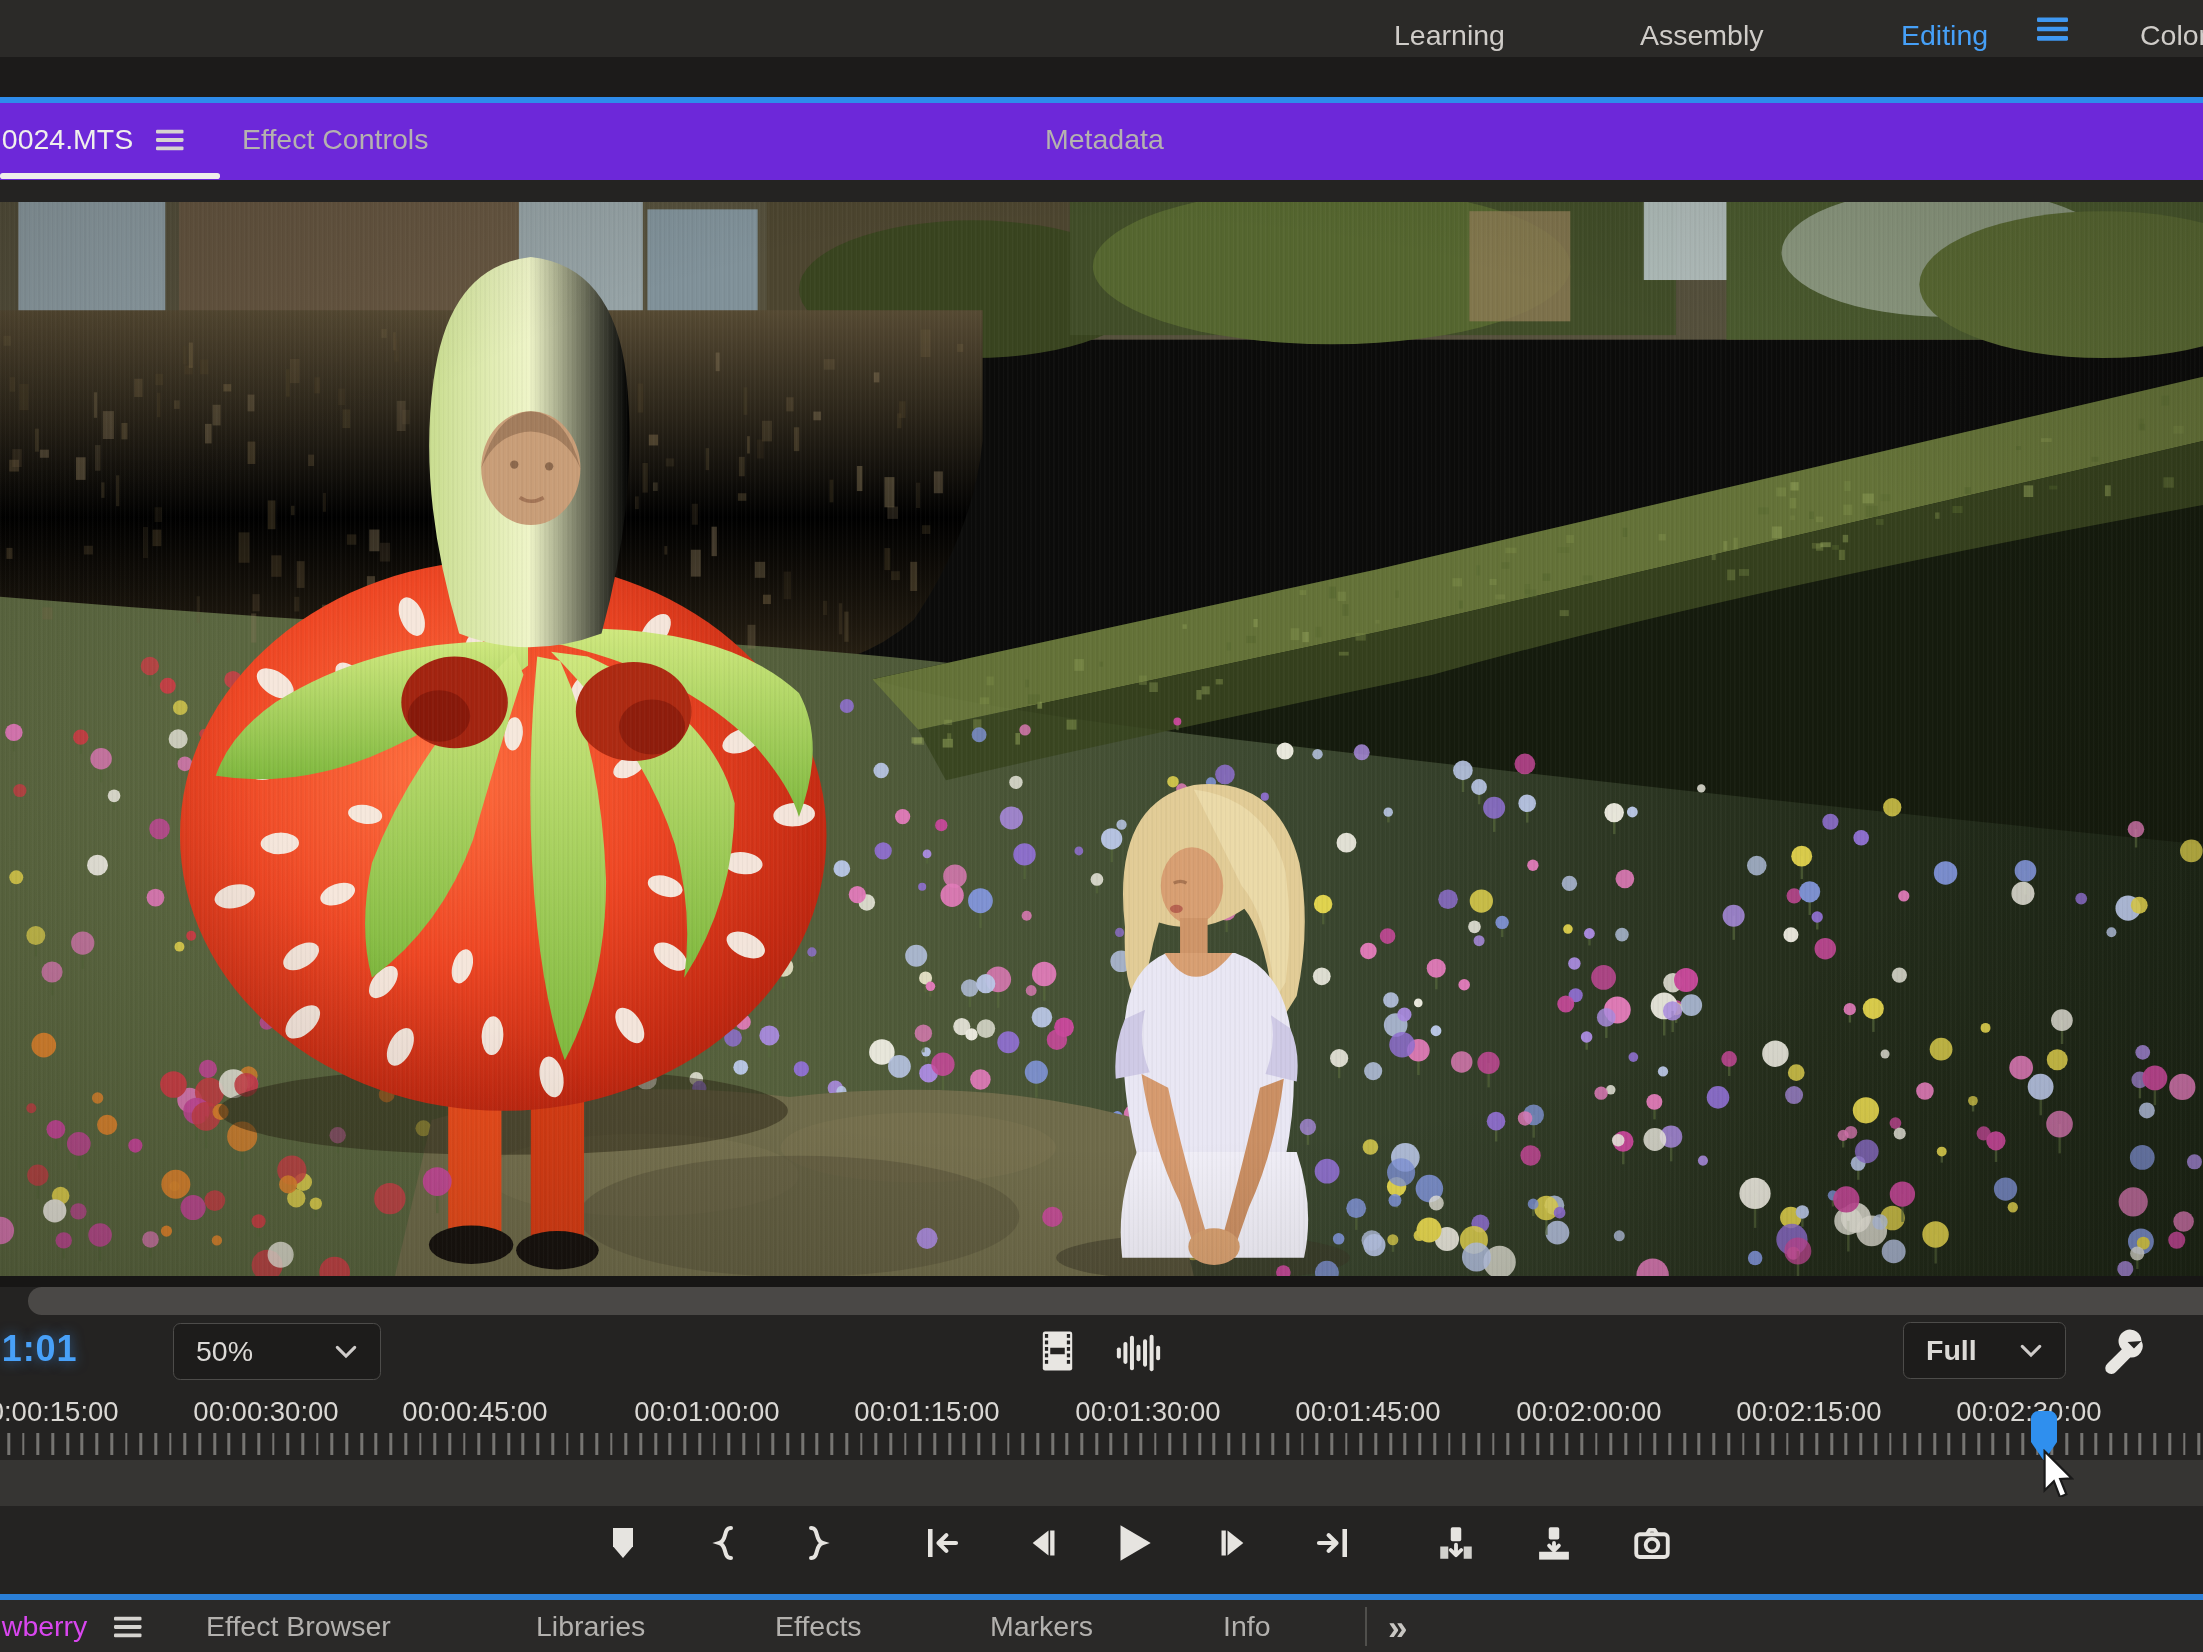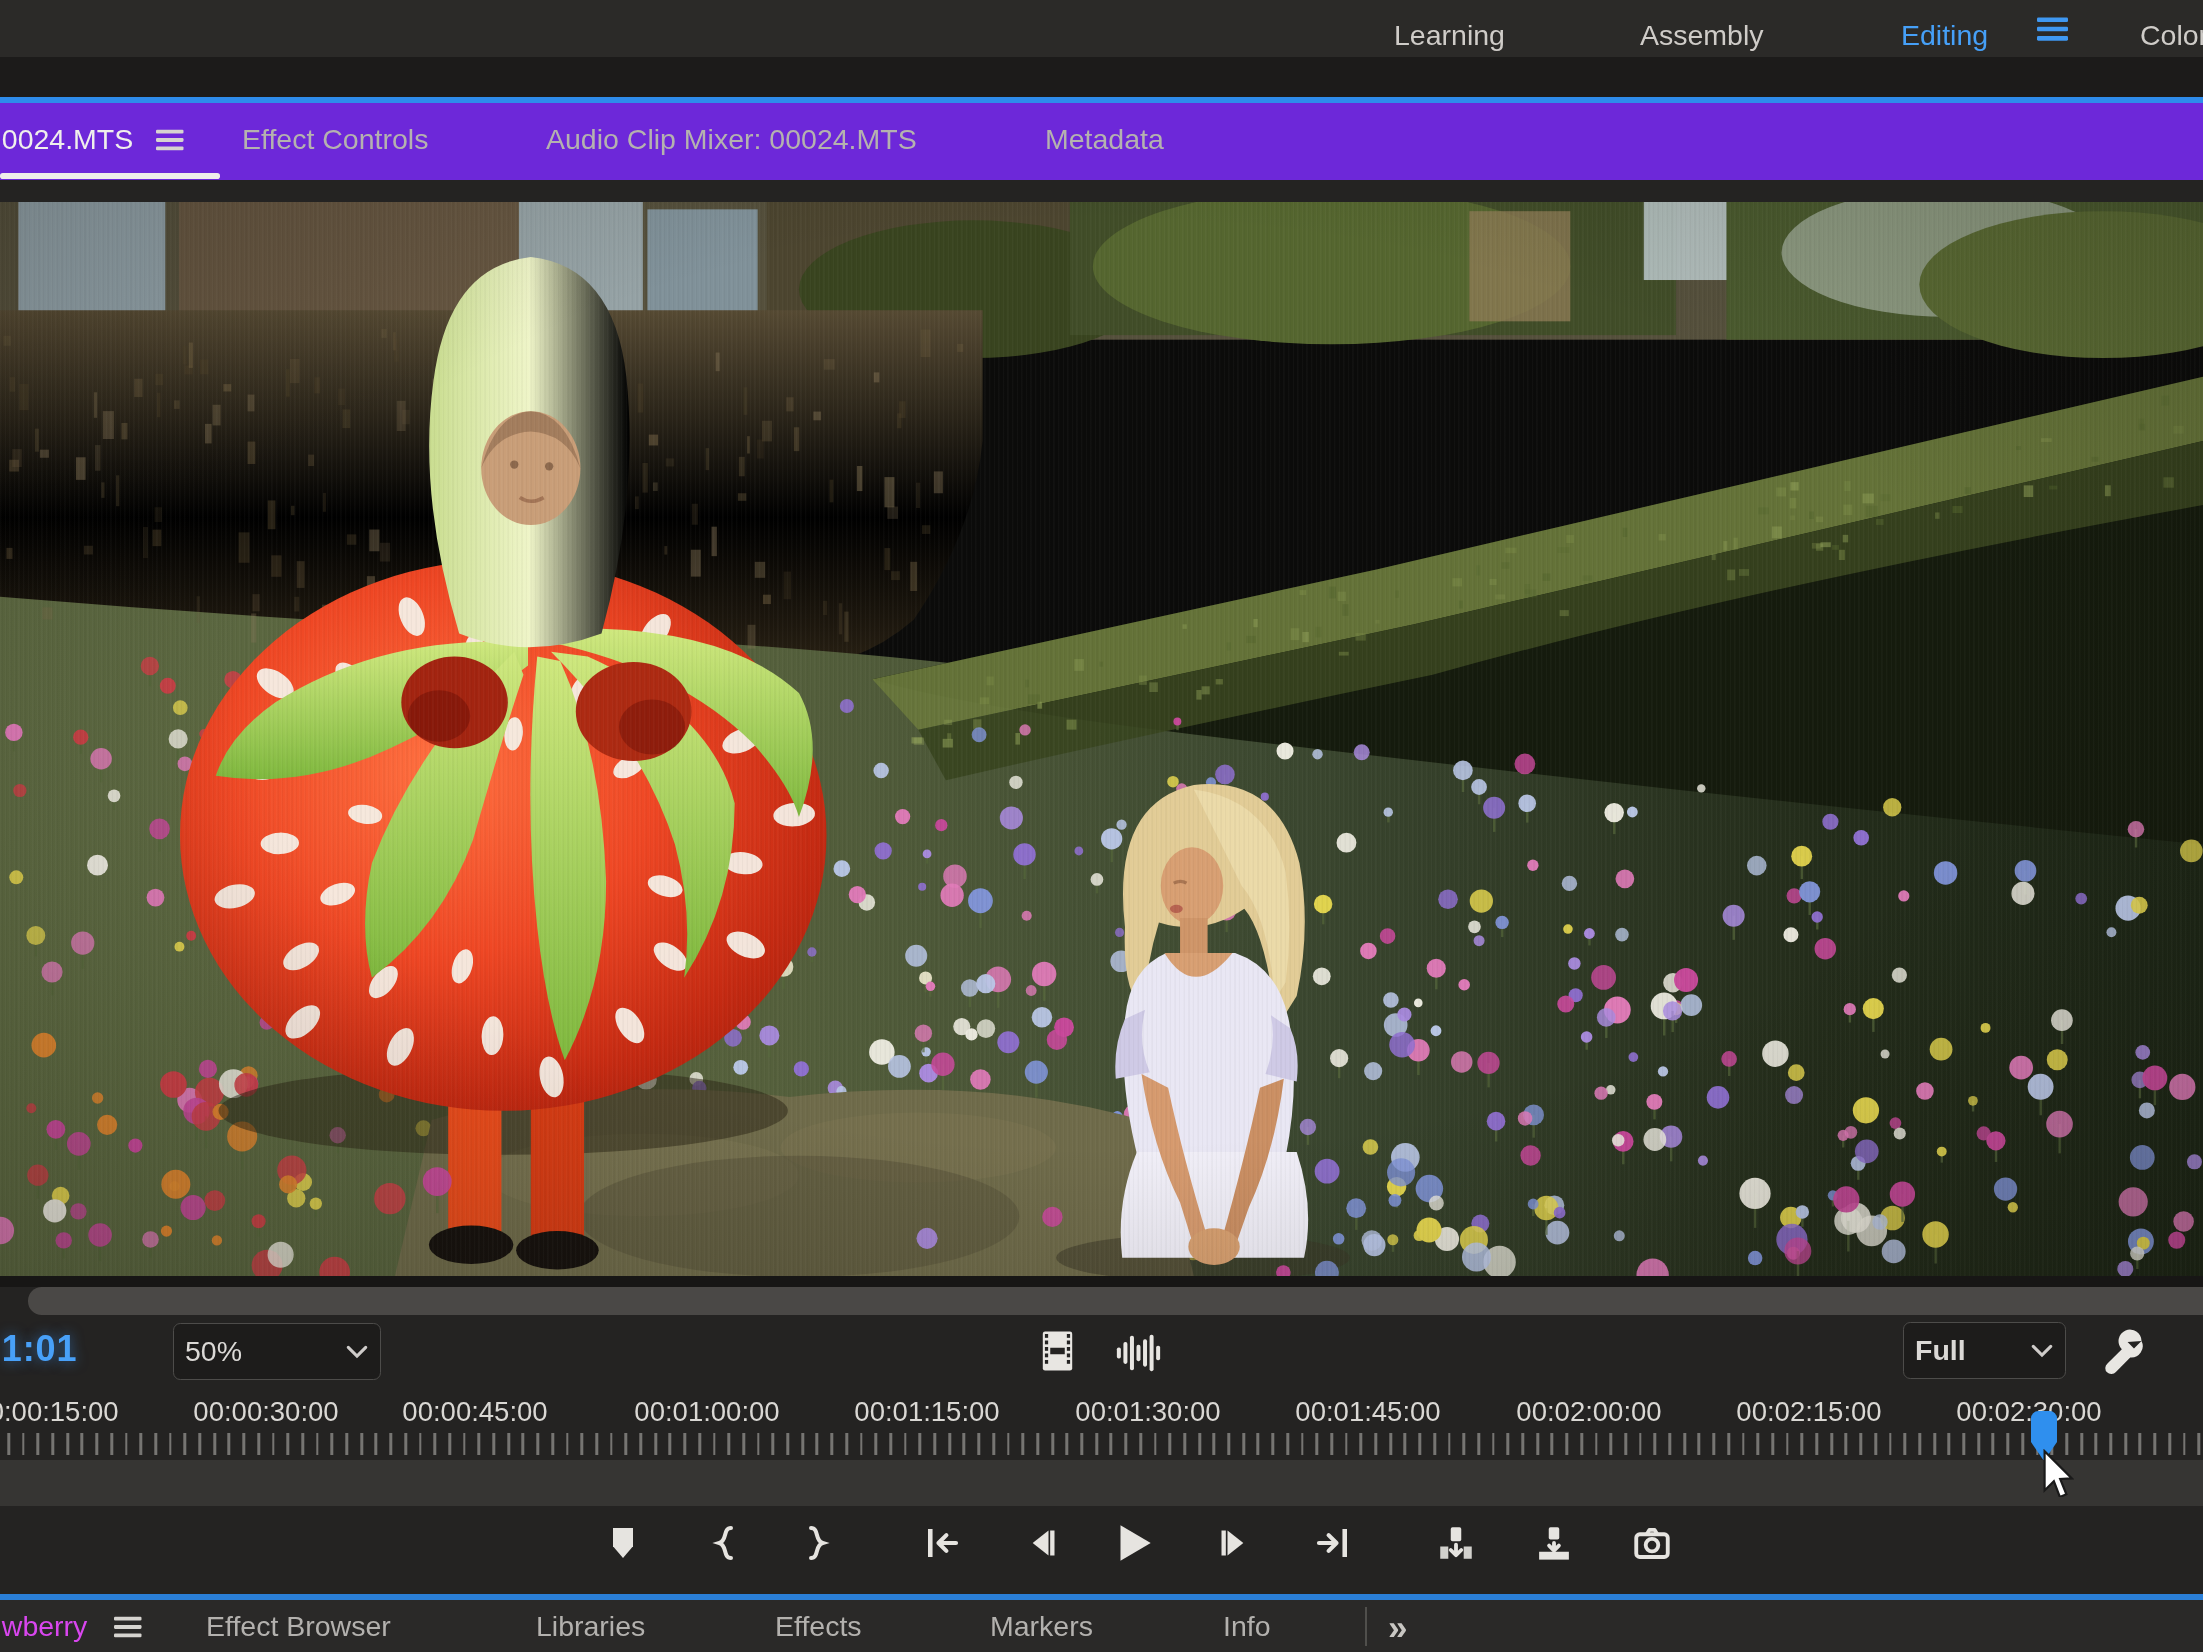--- a/index.html
+++ b/index.html
@@ -32,21 +32,21 @@
        repeating-linear-gradient(90deg, rgba(255,255,255,.028) 0 0.9px, rgba(0,0,0,.03) 1.8px 2.8px, rgba(0,0,0,0) 2.8px 4.6px);}
   .darkstrip{position:absolute;left:0;top:1276px;width:2204px;height:11px;background:#171615;}
   
   .mon-scroll{position:absolute;left:27.5px;top:1287px;width:2176px;height:27.5px;
               background:#4a4846;border-radius:13.8px 0 0 13.8px;}
   
   .pos-tc{position:absolute;left:1.8px;top:1328px;font-size:36px;font-weight:700;color:#48a0f8;
           letter-spacing:0.9px;text-shadow:0 0 13px rgba(60,150,250,.55);}
   .dd{position:absolute;height:57px;border:1.8px solid #4d4c4a;border-radius:7.3px;background:#1d1c1b;
       box-sizing:border-box;display:flex;align-items:center;justify-content:space-between;
-      padding:0 11px;font-size:28.5px;color:#dbd9d6;}
+      padding:0 22px;font-size:28.5px;color:#dbd9d6;}
   .dd-zoom{left:173px;top:1323px;width:208px;}
   .dd-res{left:1903px;top:1322px;width:163px;font-weight:700;}
   .ctrl-icon{position:absolute;}
   .ic-dragv{left:1041px;top:1330px}.ic-draga{left:1115px;top:1333px}.ic-wrench{left:2096px;top:1322px}
   
   .ruler-track{position:absolute;left:0;top:1387px;width:2204px;height:73px;}
   .rlabel{position:absolute;top:9.2px;transform:translateX(-50%);font-size:27.5px;color:#dad8d4;white-space:nowrap;}
   .r0{left:46px}.r1{left:266px}.r2{left:475px}.r3{left:707px}.r4{left:927px}
   .r5{left:1148px}.r6{left:1368px}.r7{left:1589px}.r8{left:1809px}.r9{left:2029px}
   .ticks{position:absolute;left:0;top:46px;width:2204px;height:22px;opacity:.75;
@@ -103,21 +103,20 @@
       <svg width="27.5" height="24" viewBox="0 0 24 20">
           <g fill="#d6d4d0">
             <rect x="0" y="1" width="24" height="3.4" rx="1"></rect>
             <rect x="0" y="8.3" width="24" height="3.4" rx="1"></rect>
             <rect x="0" y="15.6" width="24" height="3.4" rx="1"></rect>
           </g>
         </svg>
     </span>
     <div class="tab-underline"></div>
     <span class="mtab mtab-ec">Effect Controls</span>
-    <span class="mtab mtab-mix">Audio Clip Mixer: 00024.MTS</span>
     <span class="mtab mtab-meta">Metadata</span>
   </div>
 
   <div class="video-wrap">
     <svg viewBox="0 0 2400 1170" preserveAspectRatio="none">
       <defs>
         <linearGradient id="gHedgeBrown" x1="0" y1="0" x2="0" y2="1">
           <stop offset="0" stop-color="#564a33"></stop>
             <stop offset=".55" stop-color="#43382​4"></stop>
             <stop offset="1" stop-color="#2e2516"></stop>

